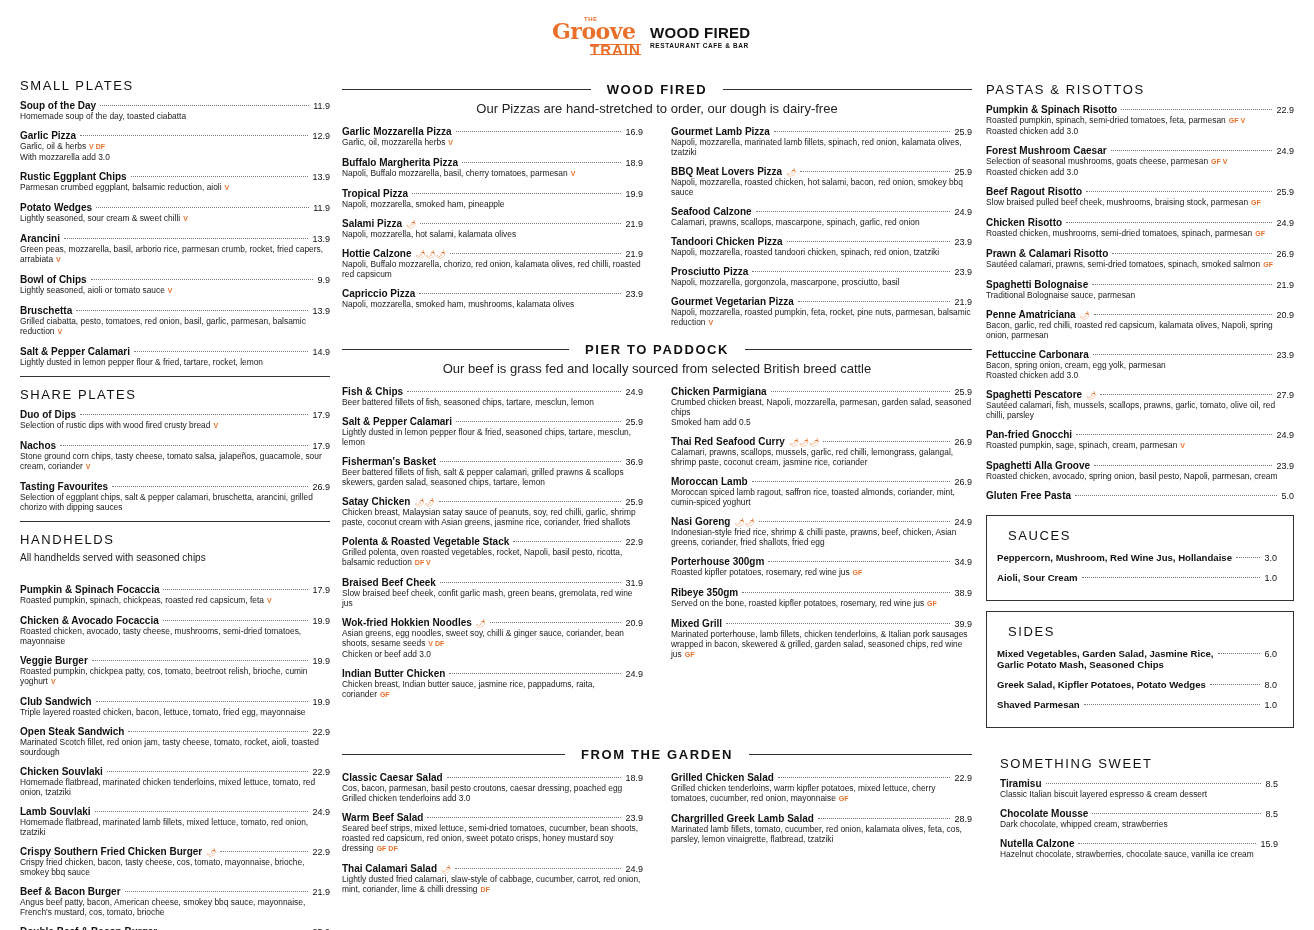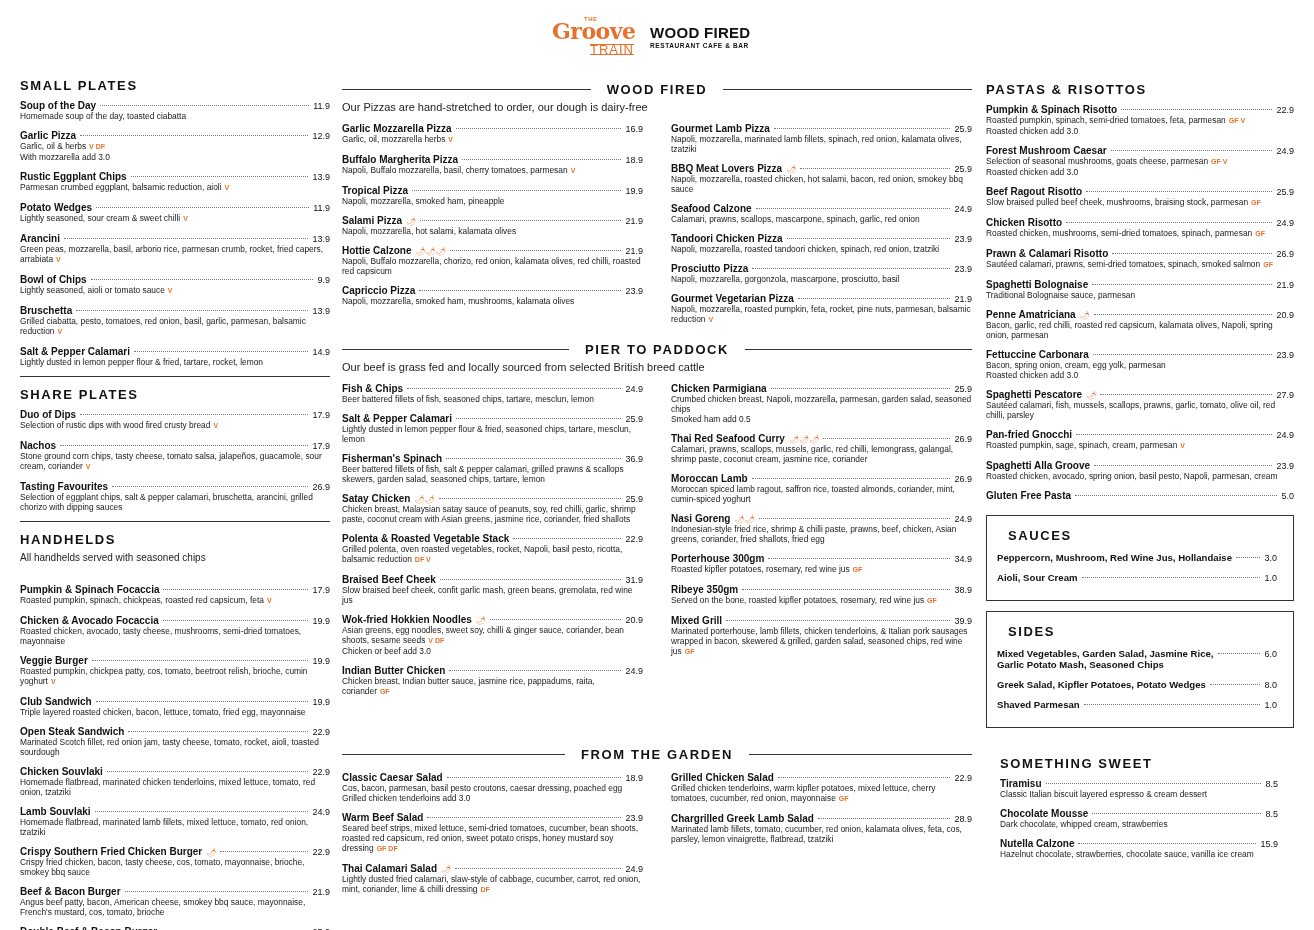--- a/index.html
+++ b/index.html
@@ -3,47 +3,47 @@
 <meta charset="utf-8">
 <style>
   * { box-sizing: border-box; margin: 0; padding: 0; }
   html, body { width: 1314px; height: 930px; background: #ffffff; overflow: hidden; }
   body { font-family: "Liberation Sans", sans-serif; color: #1a1a1a; position: relative; }
 
   .header { position: absolute; left: 548px; top: 16px; width: 230px; height: 40px; display: flex; align-items: center; }
   .logo { position: relative; width: 86px; height: 40px; }
   .logo .the { position: absolute; left: 36px; top: 0; font-size: 6px; font-weight: bold; color: #e8702a; letter-spacing: 0.5px; }
   .logo .groove { position: absolute; left: 4px; top: 4px; font-family: "DejaVu Serif", serif; font-size: 22px; font-weight: bold; color: #e8702a; letter-spacing: -0.5px; line-height: 22px; }
-  .logo .train { position: absolute; left: 42px; top: 28px; font-size: 13px; font-weight: normal; color: #e8702a; letter-spacing: 1px; border-top: 1.5px solid #e8702a; border-bottom: 1.5px solid #e8702a; line-height: 9px; }
+  .logo .train { position: absolute; left: 42px; top: 28px; font-size: 15px; font-weight: bold; color: #e8702a; letter-spacing: 1px; border-top: 1.5px solid #e8702a; border-bottom: 1.5px solid #e8702a; line-height: 9px; }
   .brand { margin-left: 16px; }
   .brand .title { font-size: 15px; font-weight: bold; letter-spacing: 0.3px; color: #111; line-height: 18px; }
   .brand .sub { font-size: 6.5px; font-weight: bold; letter-spacing: 0.6px; color: #111; }
 
   .col { position: absolute; top: 78px; }
   .col1 { left: 20px; width: 310px; }
   .col4 { left: 986px; width: 308px; }
 
-  .sec-title { font-size: 13px; font-weight: bold; letter-spacing: 1.6px; color: #111; margin-bottom: 7px; }
+  .sec-title { font-size: 13px; font-weight: normal; letter-spacing: 1.6px; color: #111; margin-bottom: 7px; }
   .sec-note { font-size: 10px; color: #222; margin: -2px 0 21px 0; }
   .rule { border-top: 1.6px solid #333; margin: 8px 0 10px 0; }
 
   .item { margin-bottom: 9px; }
   .item .row { display: flex; align-items: baseline; }
   .item .name { font-size: 10px; font-weight: bold; white-space: nowrap; color: #111; }
   .item .chili { color: #e8702a; font-size: 8px; margin-left: 4px; white-space: nowrap; }
   .item .dots { flex: 1; border-bottom: 1px dotted #777; margin: 0 4px; position: relative; top: -3px; min-width: 10px; }
   .item .price { font-size: 9px; color: #111; white-space: nowrap; }
   .item .desc { font-size: 8.4px; color: #1a1a1a; line-height: 10px; }
   .item .desc .tag { color: #e8702a; font-size: 7px; font-weight: bold; margin-left: 3px; }
   .item .extra { font-size: 8.4px; color: #1a1a1a; line-height: 10px; }
 
   .center-head { display: flex; align-items: center; margin-bottom: 4px; }
   .center-head .line { flex: 1; border-top: 1.6px solid #333; }
   .center-head .t { font-size: 13px; font-weight: bold; letter-spacing: 1.6px; padding: 0 16px; color: #111; }
-  .center-note { text-align: left; font-size: 11px; color: #222; margin-bottom: 10px; }
+  .center-note { text-align: center; font-size: 13px; color: #222; margin-bottom: 10px; }
 
   .mid { position: absolute; left: 342px; width: 630px; }
   .mid-wf { top: 82px; }
   .mid-ptp { top: 342px; }
   .mid-ftg { top: 747px; }
   .grid2 { display: flex; gap: 28px; }
   .grid2 .sub { width: 308px; }
 
   .box { border: 1.5px solid #333; padding: 12px 16px 8px 10px; margin-bottom: 10px; }
   .box .item .name { font-size: 9.6px; }
@@ -383,21 +383,21 @@
         <div class="item">
           <div class="row">
             <span class="name">Salt &amp; Pepper Calamari</span>
             <span class="dots"></span>
             <span class="price">25.9</span>
           </div>
           <div class="desc"><span>Lightly dusted in lemon pepper flour &amp; fried, seasoned chips, tartare, mesclun, lemon</span></div>
         </div>
         <div class="item">
           <div class="row">
-            <span class="name">Fisherman's Spinach</span>
+            <span class="name">Fisherman's Basket</span>
             <span class="dots"></span>
             <span class="price">36.9</span>
           </div>
           <div class="desc"><span>Beer battered fillets of fish, salt &amp; pepper calamari, grilled prawns &amp; scallops skewers, garden salad, seasoned chips, tartare, lemon</span></div>
         </div>
         <div class="item">
           <div class="row">
             <span class="name">Satay Chicken</span>
             <span class="chili">🌶🌶</span>
             <span class="dots"></span>

